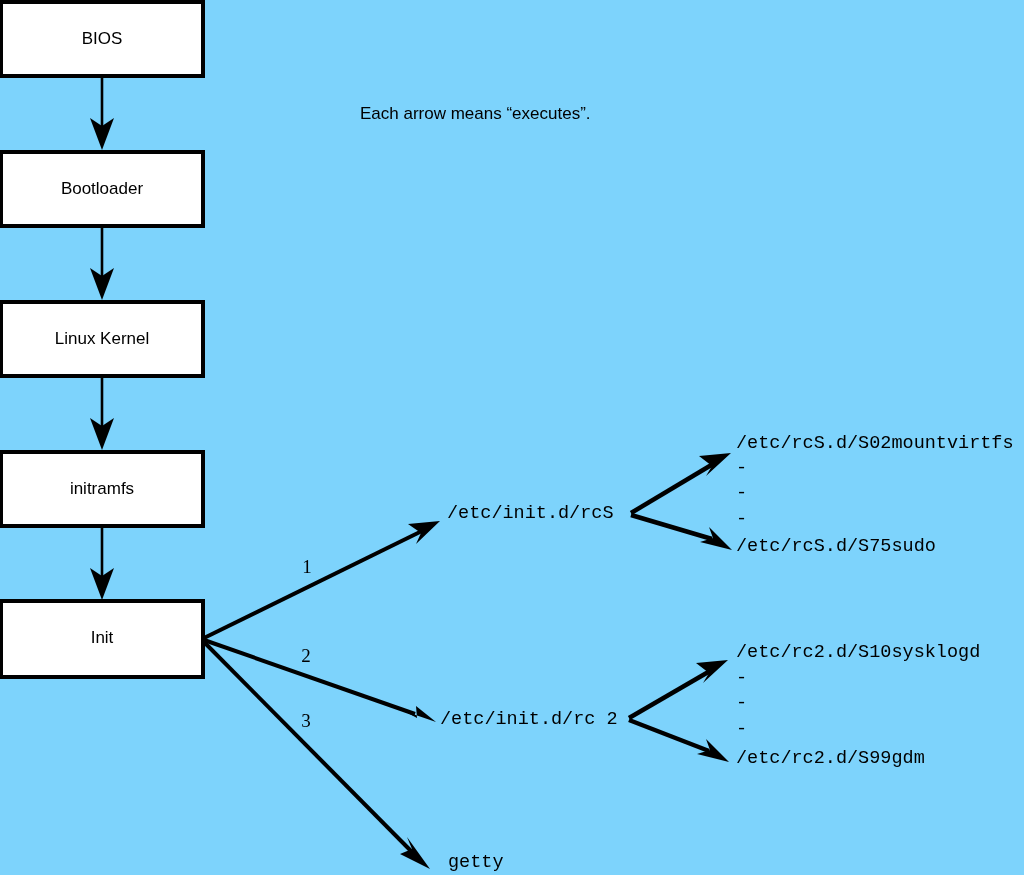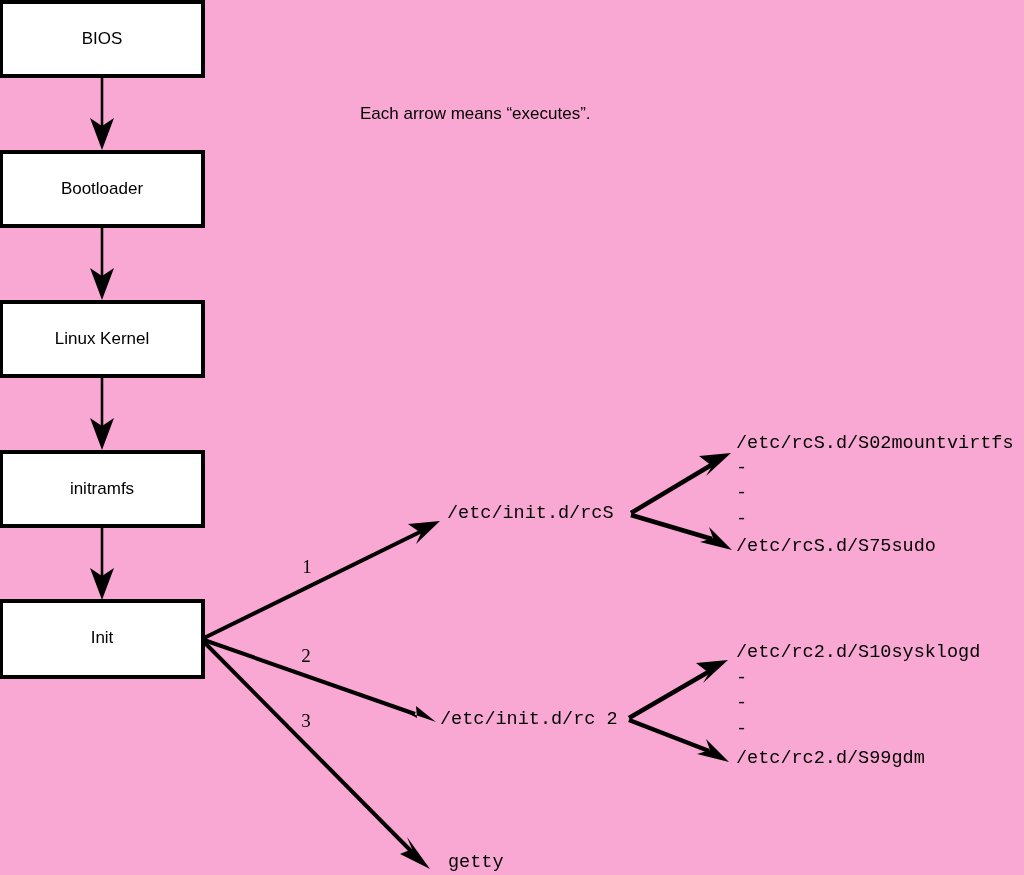--- a/index.html
+++ b/index.html
@@ -8,21 +8,21 @@
     padding: 0;
     background: #ffffff;
   }
   body {
     font-family: "Liberation Sans", sans-serif;
   }
   #canvas {
     position: relative;
     width: 1024px;
     height: 875px;
-    background: #f9a8d4;
+    background: #7dd3fc;
     overflow: hidden;
     text-align: right;
   }
   #diagram-svg {
     position: absolute;
     left: 0;
     top: 0;
     width: 1024px;
     height: 875px;
   }

